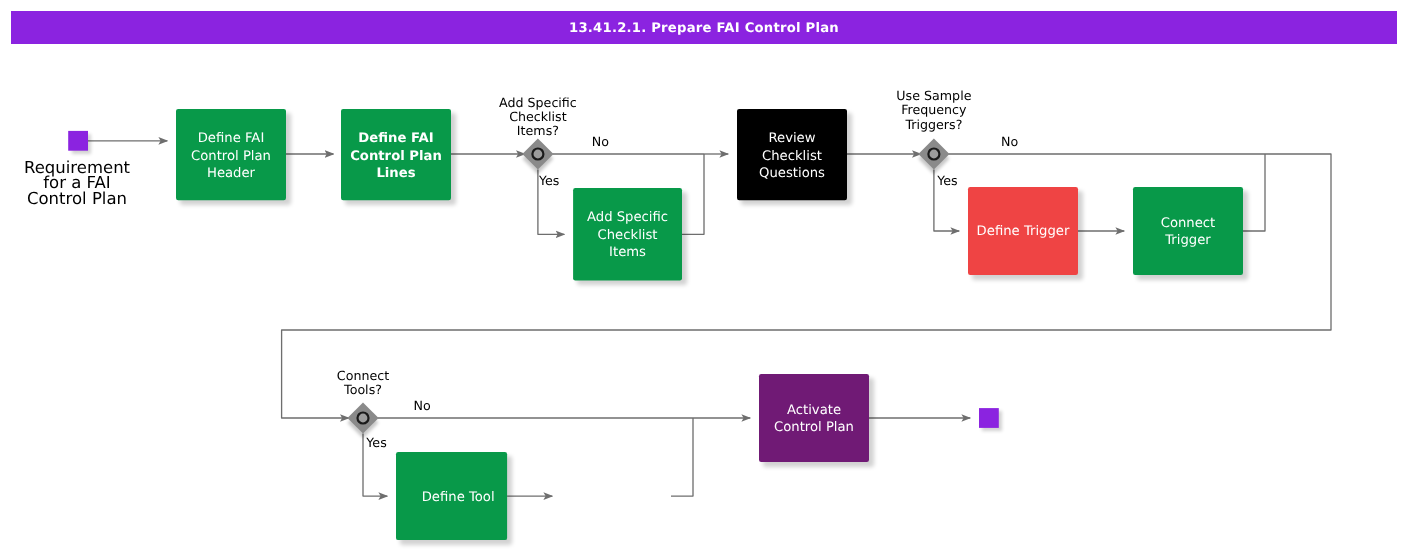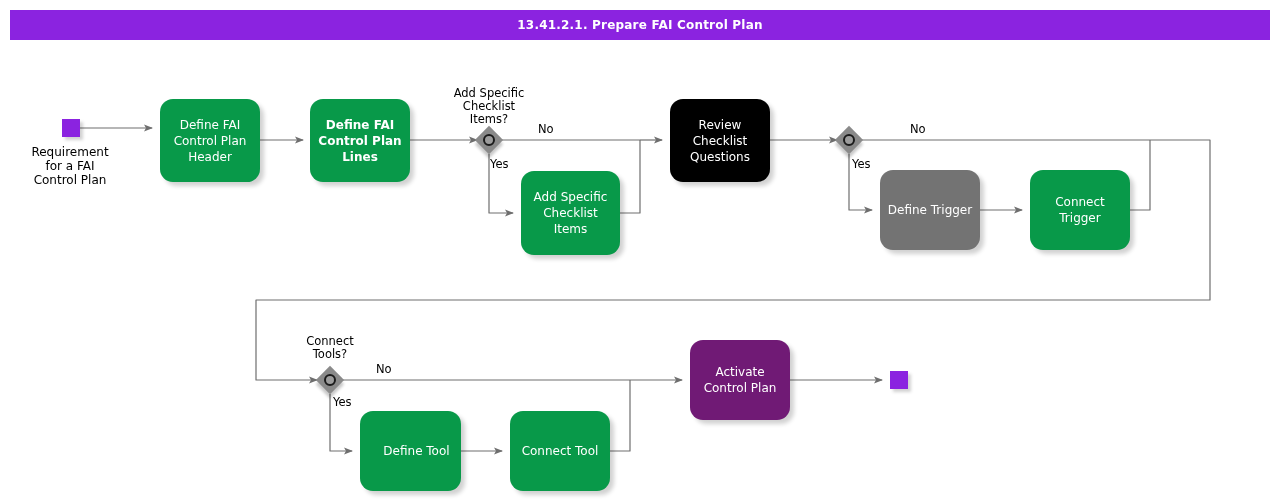--- a/index.html
+++ b/index.html
@@ -43,40 +43,40 @@
     justify-content: center;
     letter-spacing: 0.2px;
   }
   .node {
     position: absolute;
     box-sizing: border-box;
   }
   .task {
     background: #089949;
     color: #ffffff;
-    border-radius: 13px;
+    border-radius: 2px;
     display: flex;
     align-items: center;
     justify-content: center;
     text-align: center;
     font-size: 12px;
     line-height: 16px;
     box-shadow: 4px 4px 4px rgba(0,0,0,0.18);
     padding: 2px 6px;
   }
   .endpoint {
     width: 18px;
     height: 18px;
     background: #8B23E0;
     box-shadow: 3px 3px 3px rgba(0,0,0,0.18);
   }
   .endpoint-label {
     position: absolute;
     text-align: center;
-    font-size: 12px;
+    font-size: 15px;
     line-height: 14px;
     color: #000000;
     white-space: pre-line;
   }
   .gateway {
     width: 28px;
     height: 28px;
     position: absolute;
   }
   .gateway .dia {
@@ -181,47 +181,49 @@
 Control Plan
 Lines</div>
 
   <div class="node task" style="left: 521px; top: 171px; width: 99px; height: 84px; background: rgb(8, 153, 73); color: rgb(255, 255, 255);">Add Specific
 Checklist Items</div>
 
   <div class="node task" style="left: 670px; top: 99px; width: 100px; height: 83px; background: #000000; color: rgb(255, 255, 255);">Review
 Checklist
 Questions</div>
 
-  <div class="node task" style="left: 880px; top: 170px; width: 100px; height: 80px; background: #737373; color: rgb(255, 255, 255);">Define Trigger</div>
+  <div class="node task" style="left: 880px; top: 170px; width: 100px; height: 80px; background: #ef4444; color: rgb(255, 255, 255);">Define Trigger</div>
 
   <div class="node task" style="left: 1030px; top: 170px; width: 100px; height: 80px; background: rgb(8, 153, 73); color: rgb(255, 255, 255);">Connect Trigger</div>
 
   <div class="node task" style="left: 360px; top: 411px; width: 101px; height: 80px; background: rgb(8, 153, 73); color: rgb(255, 255, 255); padding-left: 18px;">Define Tool</div>
 
-  <div class="node task" style="left: 510px; top: 411px; width: 100px; height: 80px; background: rgb(8, 153, 73); color: rgb(255, 255, 255);">Connect Tool</div>
 
   <div class="node task" style="left: 690px; top: 340px; width: 100px; height: 80px; background: #701a75; color: rgb(255, 255, 255);">Activate Control
 Plan</div>
 
   <div class="node endpoint" style="left: 890px; top: 371px; background: rgb(139, 35, 224);"></div>
 
   <div class="gateway" style="left:475px; top:126px;">
     <div class="dia" style="background: rgb(138, 138, 138);"></div>
     <div class="ring"></div>
   </div>
   <div class="gw-label" style="left:429px; top:87px; width:120px;">Add Specific
 Checklist
 Items?</div>
   <div class="edge-label" style="left:490px; top:158px;">Yes</div>
   <div class="edge-label" style="left:538px; top:123px;">No</div>
 
   <div class="gateway" style="left:835px; top:126px;">
     <div class="dia" style="background: rgb(138, 138, 138);"></div>
     <div class="ring"></div>
   </div>
+  <div class="gw-label" style="left:789px; top:81px; width:120px;">Use Sample
+Frequency
+Triggers?</div>
   <div class="edge-label" style="left:852px; top:158px;">Yes</div>
   <div class="edge-label" style="left:910px; top:123px;">No</div>
 
   <div class="gateway" style="left:316px; top:366px;">
     <div class="dia" style="background: rgb(138, 138, 138);"></div>
     <div class="ring"></div>
   </div>
   <div class="gw-label" style="left:270px; top:335px; width:120px;">Connect
 Tools?</div>
   <div class="edge-label" style="left:333px; top:396px;">Yes</div>

